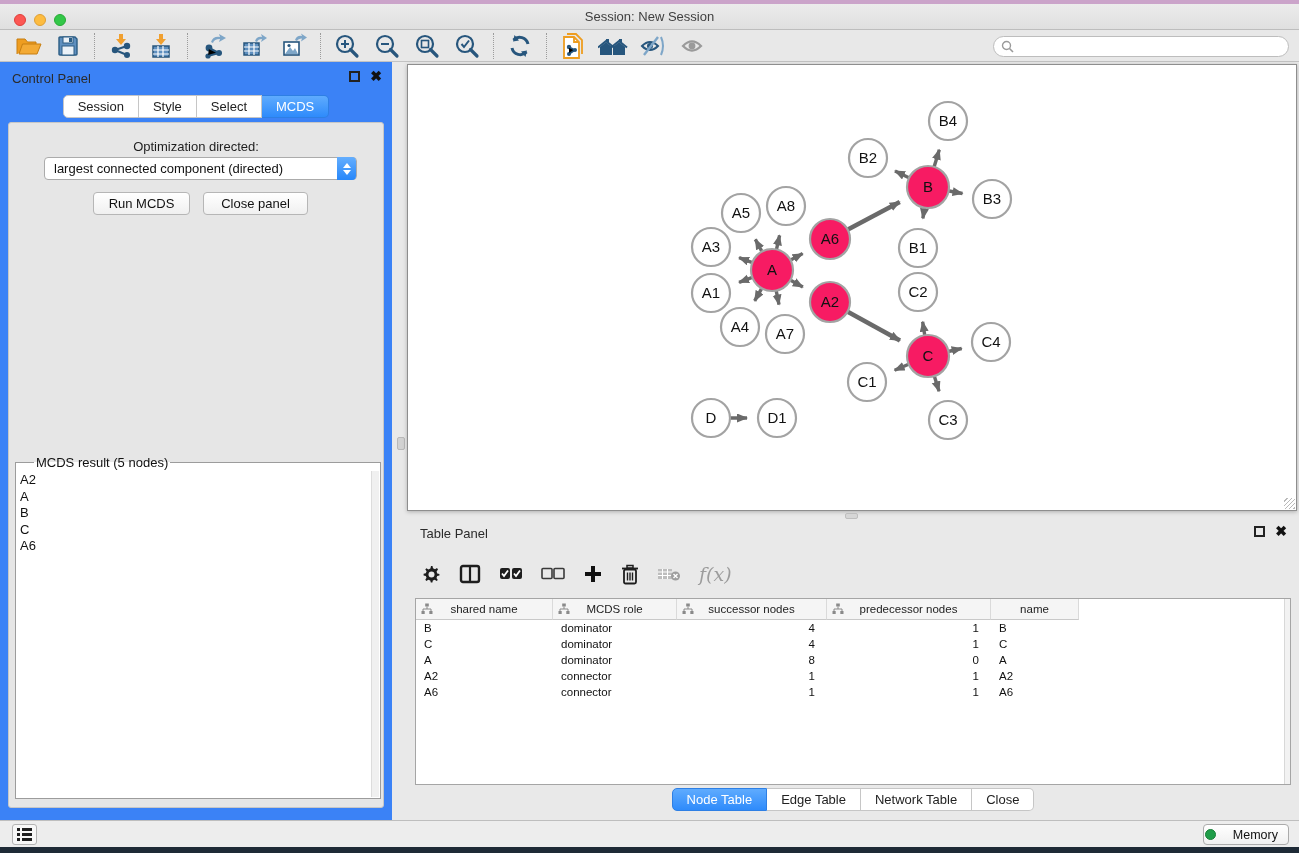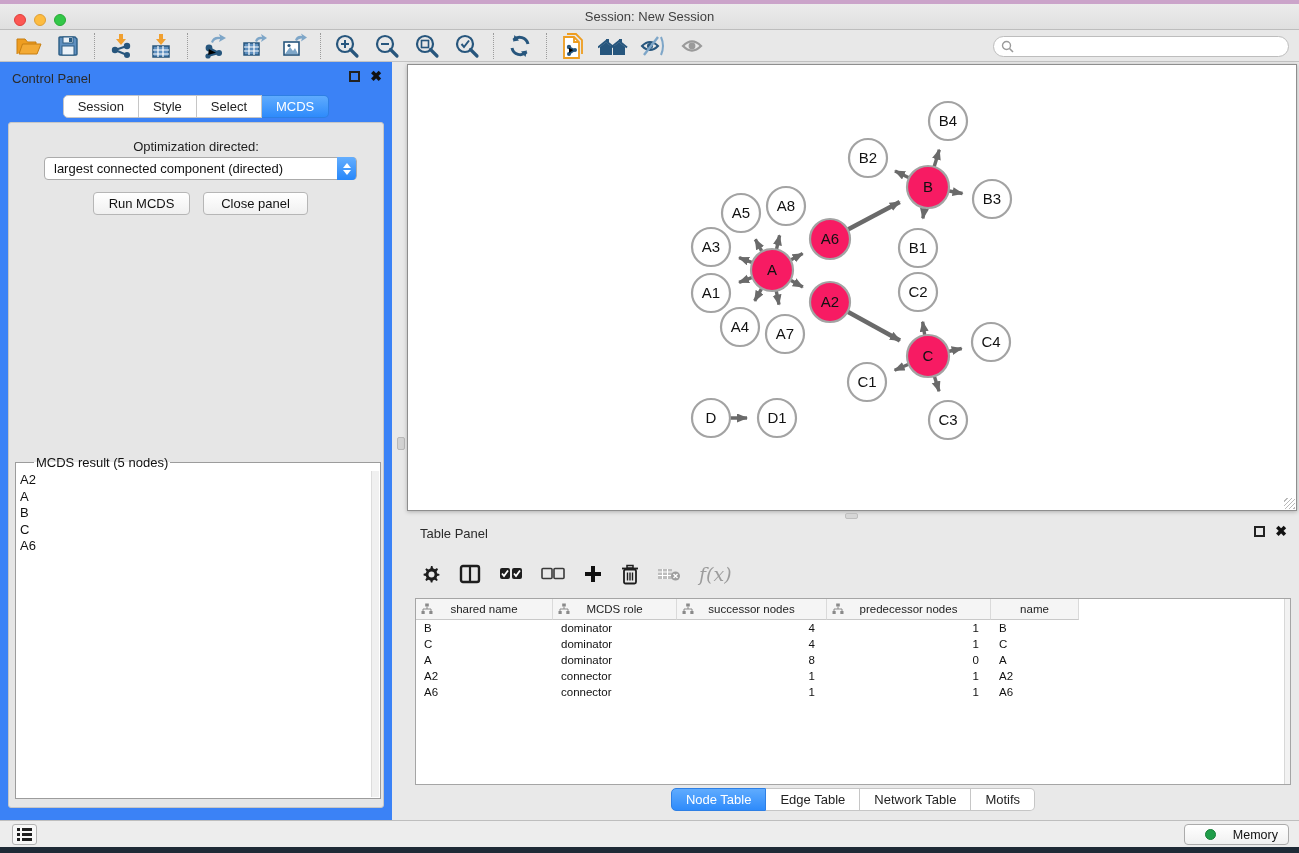--- a/index.html
+++ b/index.html
@@ -96,21 +96,21 @@
   .g-cell.left { text-align:left; padding-left:8px; }
   .g-cell.right { text-align:right; padding-right:12px; }
   .grid-scroll { position:absolute; right:0; top:0; width:6px; bottom:0; background:#F2F2F2; border-left:1px solid #D8D8D8; }
 
   .bottom-tabs { position:absolute; left:0; right:0; top:268px; display:flex; justify-content:center; }
 
   
   .statusbar { position:absolute; left:0; top:820px; width:1299px; height:27px; background:#EDEDED; border-top:1px solid #BEBEBE; }
   .list-btn { position:absolute; left:12px; top:3px; width:25px; height:21px; background:#F7F7F7; border:1px solid #B3B3B3; border-radius:3px;
     display:flex; align-items:center; justify-content:center; }
-  .memory-btn { position:absolute; right:10px; top:3px; height:21px; padding:0 10px 0 20px; background:linear-gradient(#FFFFFF,#F0F0F0);
+  .memory-btn { position:absolute; right:10px; top:3px; height:21px; padding:0 10px 0 1px; background:linear-gradient(#FFFFFF,#F0F0F0);
     border:1px solid #ABABAB; border-radius:4px; display:flex; align-items:center; gap:17px; font-size:12.5px; color:#111; }
   .mem-dot { width:11px; height:11px; border-radius:50%; background:#1F9D49; border:1px solid #178038; }
 </style>
 </head>
 <body>
 
 <div class="desktop-top"></div>
 
 <div class="titlebar">
   <div class="lights">
@@ -558,21 +558,21 @@
           <div class="g-cell left" style="width: 88px;">A6</div>
         </div>
       </div>
     <div class="grid-scroll"></div>
   </div>
 
   <div class="bottom-tabs" id="bottom-tabs">
       <div class="seg active">Node Table</div>
       <div class="seg">Edge Table</div>
       <div class="seg">Network Table</div>
-      <div class="seg">Motifs</div>
+      <div class="seg">Close</div>
     </div>
 </div>
 
 <div class="statusbar">
   <button class="list-btn">
     <svg width="15" height="13" viewBox="0 0 15 13">
       <rect x="0" y="0" width="3" height="3" fill="#1E1E1E"></rect>
         <rect x="5" y="0" width="10" height="3" fill="#1E1E1E"></rect>
       <rect x="0" y="5" width="3" height="3" fill="#1E1E1E"></rect>
         <rect x="5" y="5" width="10" height="3" fill="#1E1E1E"></rect>

